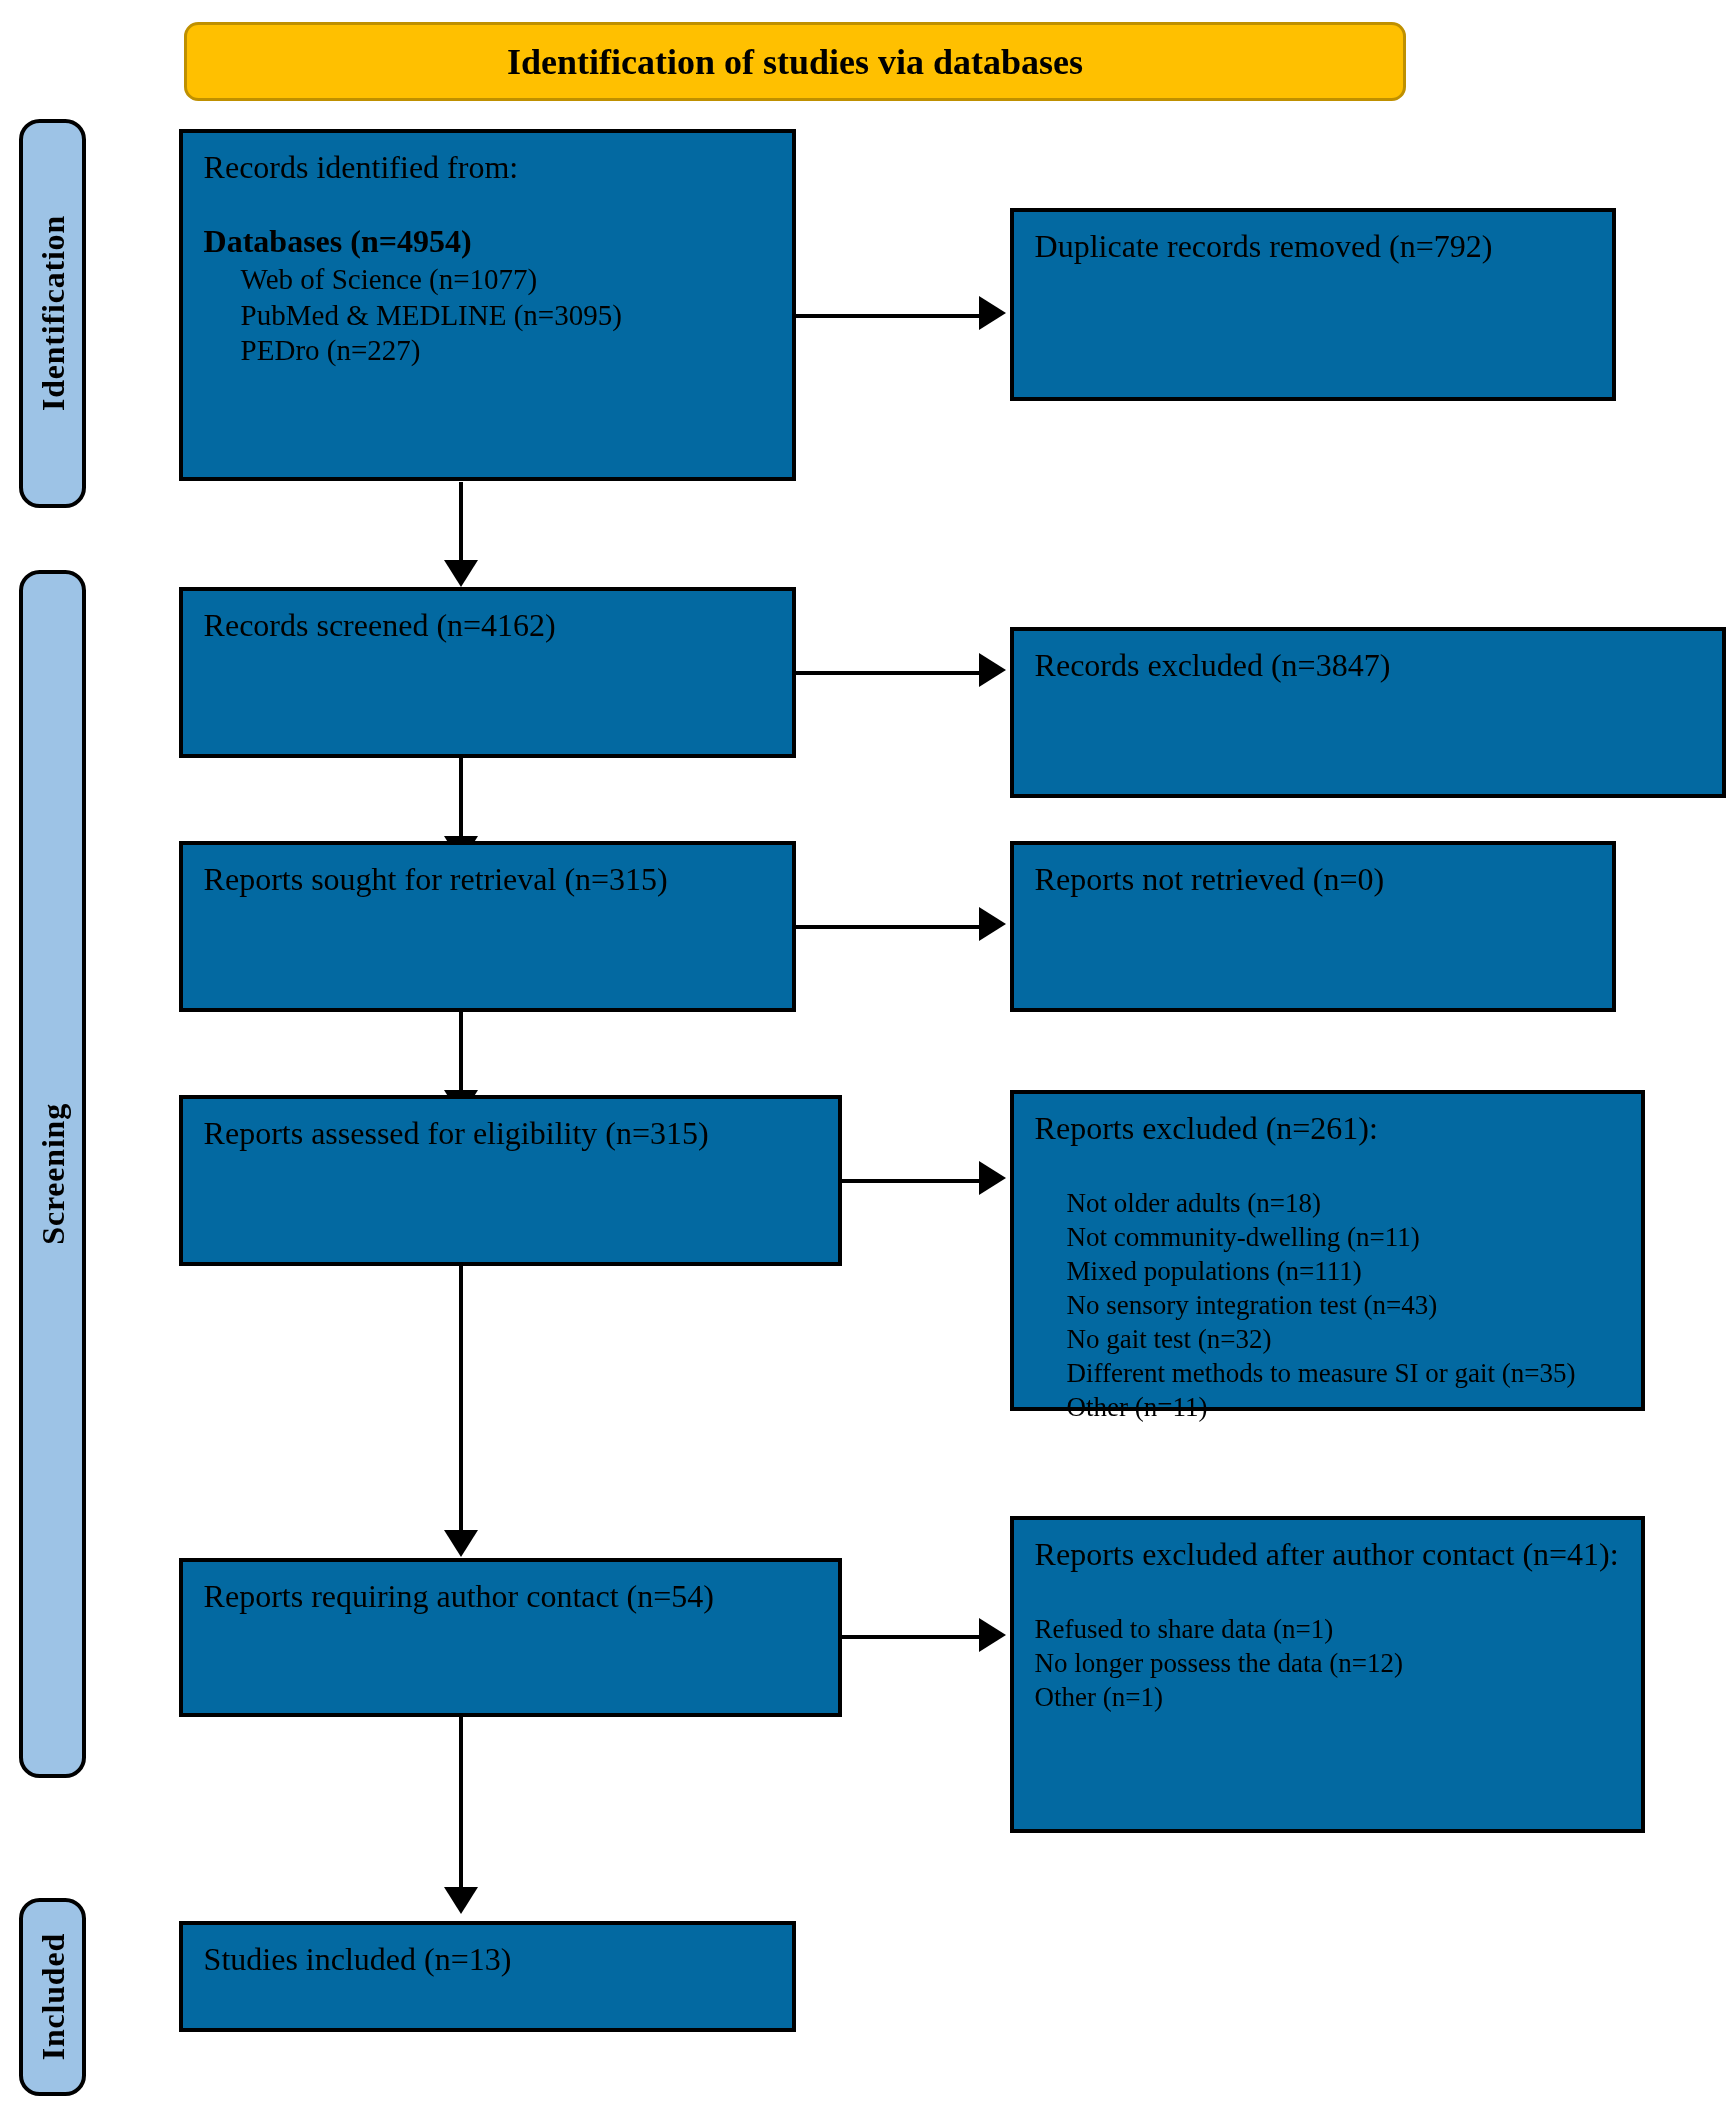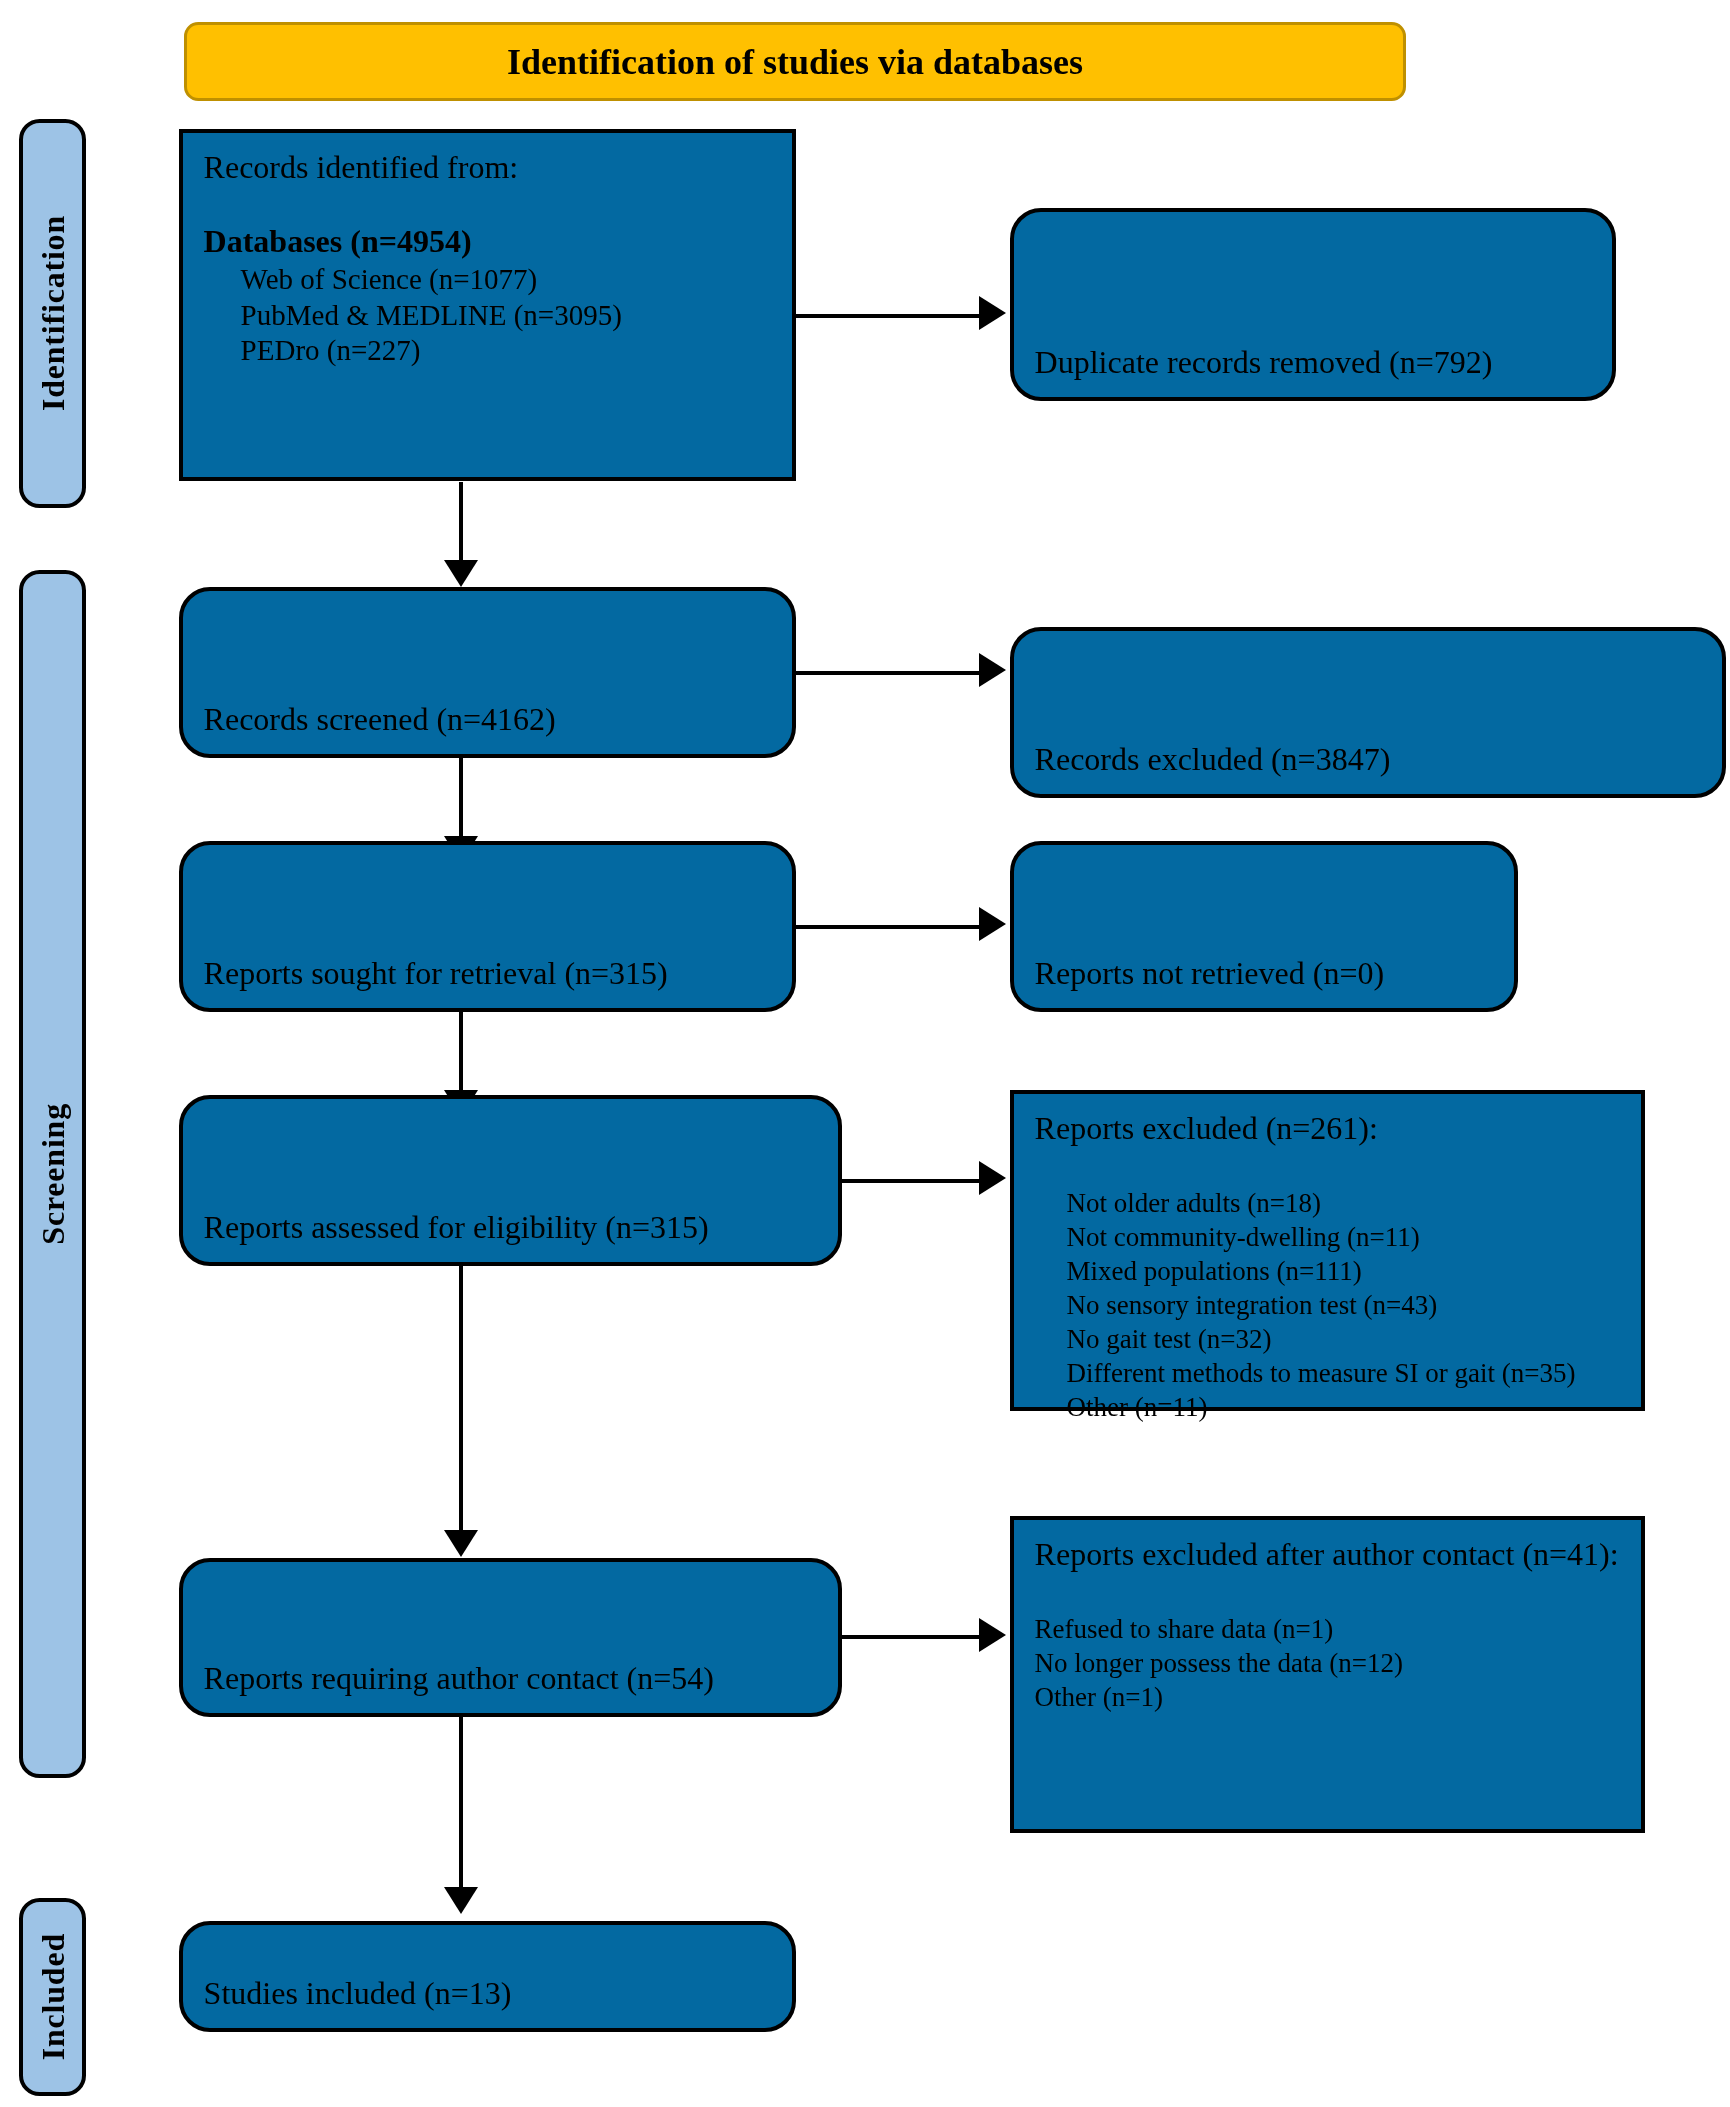--- a/index.html
+++ b/index.html
@@ -68,22 +68,21 @@
     border: 4px solid #000000;
     box-sizing: border-box;
     padding: 14.3px 20.6px;
     color: #000000;
     font-size: 32px;
     line-height: 1.28;
   }
   .flow-box.vcenter {
     display: flex;
     flex-direction: column;
-    justify-content: flex-end;
-    border-radius: 31px;
+    justify-content: flex-start;
   }
   .box-title {
     font-size: 32px;
     white-space: nowrap;
   }
   .box-title.wrap { white-space: normal; }
   .strong-line {
     font-weight: bold;
     font-size: 32px;
     margin-top: 33px;
@@ -187,21 +186,21 @@
   <div class="conn-line conn-h" style="left:795px; top:671px; width:184px;"></div>
   <div class="arrow-head arrow-right" style="left:979px; top:653px;"></div>
 
   <div class="conn-line conn-v" style="left:459px; top:758px; height:86px;"></div>
   <div class="arrow-head arrow-down" style="left:444px; top:836px;"></div>
 
   <div class="flow-box vcenter" style="left:179px; top:841px; width:617px; height:171px;">
     <div class="box-title">Reports sought for retrieval (n=315)</div>
   </div>
 
-  <div class="flow-box vcenter" style="left:1010px; top:841px; width:508px; height:171px;">
+  <div class="flow-box vcenter" style="left:1010px; top:841px; width:606px; height:171px;">
     <div class="box-title">Reports not retrieved (n=0)</div>
   </div>
 
   <div class="conn-line conn-h" style="left:795px; top:925px; width:184px;"></div>
   <div class="arrow-head arrow-right" style="left:979px; top:907px;"></div>
 
   <div class="conn-line conn-v" style="left:459px; top:1012px; height:86px;"></div>
   <div class="arrow-head arrow-down" style="left:444px; top:1090px;"></div>
 
   <div class="flow-box vcenter" style="left:179px; top:1095px; width:663px; height:171px;">

